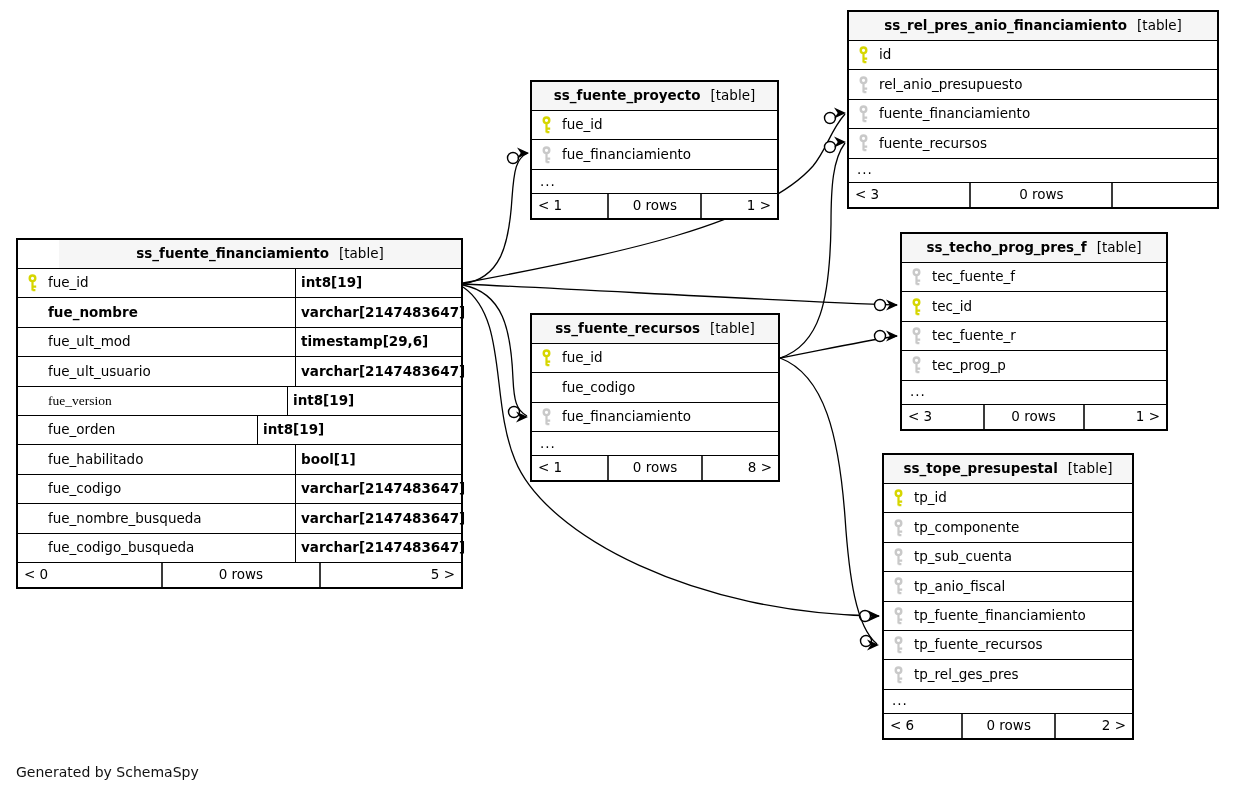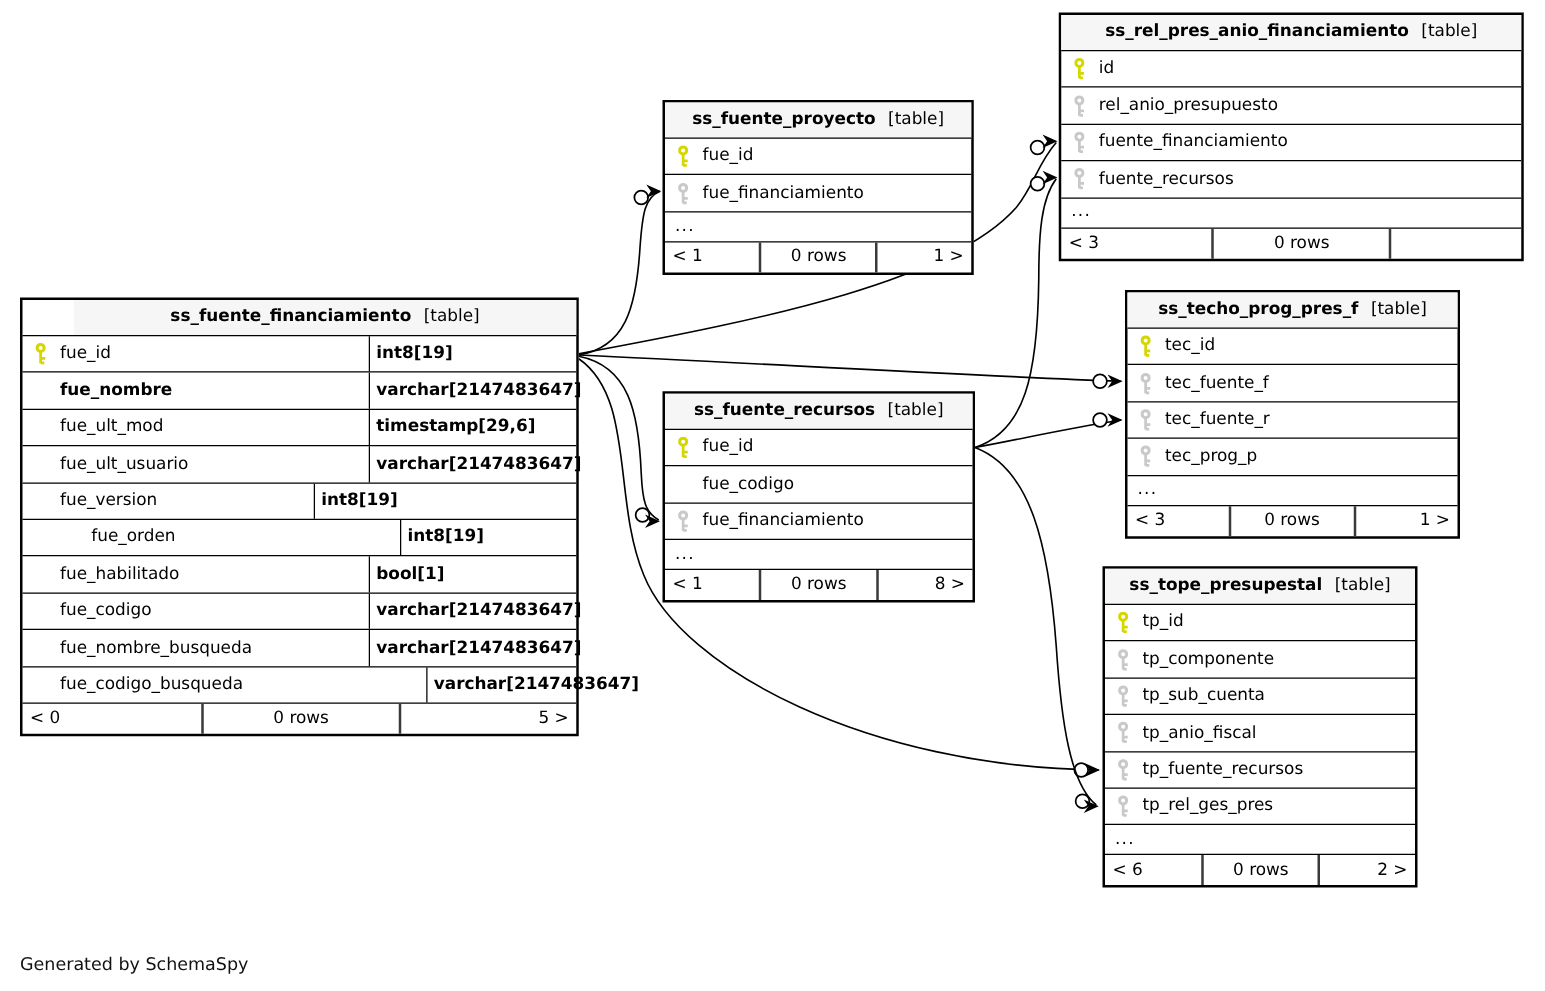--- a/index.html
+++ b/index.html
@@ -109,28 +109,28 @@
           <span class="cell-type">timestamp[29,6]</span>
         </div>
         <div class="row">
           <span class="cell-name with-divider" style="width: 278px;">
             <span class="icon-slot"></span>
             <span class="lbl">fue_ult_usuario</span>
           </span>
           <span class="cell-type">varchar[2147483647]</span>
         </div>
         <div class="row">
-          <span class="cell-name with-divider" style="width: 234px;">
+          <span class="cell-name with-divider" style="width: 270px; font-family: Liberation Serif, serif;">
             <span class="icon-slot"></span>
             <span class="lbl">fue_version</span>
           </span>
           <span class="cell-type">int8[19]</span>
         </div>
         <div class="row">
-          <span class="cell-name with-divider" style="width: 278px; margin-left: 25px;">
+          <span class="cell-name with-divider" style="width: 240px;">
             <span class="icon-slot"></span>
             <span class="lbl">fue_orden</span>
           </span>
           <span class="cell-type">int8[19]</span>
         </div>
         <div class="row">
           <span class="cell-name with-divider" style="width: 278px;">
             <span class="icon-slot"></span>
             <span class="lbl">fue_habilitado</span>
           </span>
@@ -144,21 +144,21 @@
           <span class="cell-type">varchar[2147483647]</span>
         </div>
         <div class="row">
           <span class="cell-name with-divider" style="width: 278px;">
             <span class="icon-slot"></span>
             <span class="lbl">fue_nombre_busqueda</span>
           </span>
           <span class="cell-type">varchar[2147483647]</span>
         </div>
         <div class="row">
-          <span class="cell-name with-divider" style="width: 324px;">
+          <span class="cell-name with-divider" style="width: 278px;">
             <span class="icon-slot"></span>
             <span class="lbl">fue_codigo_busqueda</span>
           </span>
           <span class="cell-type">varchar[2147483647]</span>
         </div>
         <div class="tfoot">
           <span class="fcell f-left" style="flex-grow: 145;">&lt; 0</span>
           <span class="fcell f-center" style="flex-grow: 160;">0 rows</span>
           <span class="fcell f-right" style="flex-grow: 142;">5 &gt;</span>
         </div>
@@ -255,36 +255,36 @@
       </div>
       <div class="tbl" style="left: 900px; top: 232px; width: 268px;">
         <div class="hdr" style="background: rgb(246, 246, 246);">
           <span class="tname">ss_techo_prog_pres_f</span>
           <span class="ttag">[table]</span>
         </div>
         <div class="row">
           <span class="cell-name">
             <span class="icon-slot">
               <svg width="11" height="18" viewBox="0 0 11 18">
+                <circle cx="5.5" cy="4.3" r="2.8" fill="none" stroke="#c9c9c9" stroke-width="2.4"></circle>
+                <path d="M5.5 7 L5.5 16.5 M5.5 12.6 L9.2 12.6 M5.5 16.2 L8.4 16.2" stroke="#c9c9c9" stroke-width="2.2" fill="none"></path>
+              </svg>
+            </span>
+            <span class="lbl">tec_fuente_f</span>
+          </span>
+        </div>
+        <div class="row">
+          <span class="cell-name">
+            <span class="icon-slot">
+              <svg width="11" height="18" viewBox="0 0 11 18">
                 <circle cx="5.5" cy="4.3" r="2.8" fill="none" stroke="#d6d600" stroke-width="2.4"></circle>
                 <path d="M5.5 7 L5.5 16.5 M5.5 12.6 L9.2 12.6 M5.5 16.2 L8.4 16.2" stroke="#d6d600" stroke-width="2.2" fill="none"></path>
               </svg>
             </span>
             <span class="lbl">tec_id</span>
-          </span>
-        </div>
-        <div class="row">
-          <span class="cell-name">
-            <span class="icon-slot">
-              <svg width="11" height="18" viewBox="0 0 11 18">
-                <circle cx="5.5" cy="4.3" r="2.8" fill="none" stroke="#c9c9c9" stroke-width="2.4"></circle>
-                <path d="M5.5 7 L5.5 16.5 M5.5 12.6 L9.2 12.6 M5.5 16.2 L8.4 16.2" stroke="#c9c9c9" stroke-width="2.2" fill="none"></path>
-              </svg>
-            </span>
-            <span class="lbl">tec_fuente_f</span>
           </span>
         </div>
         <div class="row">
           <span class="cell-name">
             <span class="icon-slot">
               <svg width="11" height="18" viewBox="0 0 11 18">
                 <circle cx="5.5" cy="4.3" r="2.8" fill="none" stroke="#c9c9c9" stroke-width="2.4"></circle>
                 <path d="M5.5 7 L5.5 16.5 M5.5 12.6 L9.2 12.6 M5.5 16.2 L8.4 16.2" stroke="#c9c9c9" stroke-width="2.2" fill="none"></path>
               </svg>
             </span>
@@ -389,20 +389,31 @@
         </div>
         <div class="row">
           <span class="cell-name">
             <span class="icon-slot">
               <svg width="11" height="18" viewBox="0 0 11 18">
                 <circle cx="5.5" cy="4.3" r="2.8" fill="none" stroke="#c9c9c9" stroke-width="2.4"></circle>
                 <path d="M5.5 7 L5.5 16.5 M5.5 12.6 L9.2 12.6 M5.5 16.2 L8.4 16.2" stroke="#c9c9c9" stroke-width="2.2" fill="none"></path>
               </svg>
             </span>
             <span class="lbl">tp_anio_fiscal</span>
+          </span>
+        </div>
+        <div class="row">
+          <span class="cell-name">
+            <span class="icon-slot">
+              <svg width="11" height="18" viewBox="0 0 11 18">
+                <circle cx="5.5" cy="4.3" r="2.8" fill="none" stroke="#c9c9c9" stroke-width="2.4"></circle>
+                <path d="M5.5 7 L5.5 16.5 M5.5 12.6 L9.2 12.6 M5.5 16.2 L8.4 16.2" stroke="#c9c9c9" stroke-width="2.2" fill="none"></path>
+              </svg>
+            </span>
+            <span class="lbl">tp_fuente_financiamiento</span>
           </span>
         </div>
         <div class="row">
           <span class="cell-name">
             <span class="icon-slot">
               <svg width="11" height="18" viewBox="0 0 11 18">
                 <circle cx="5.5" cy="4.3" r="2.8" fill="none" stroke="#c9c9c9" stroke-width="2.4"></circle>
                 <path d="M5.5 7 L5.5 16.5 M5.5 12.6 L9.2 12.6 M5.5 16.2 L8.4 16.2" stroke="#c9c9c9" stroke-width="2.2" fill="none"></path>
               </svg>
             </span>

